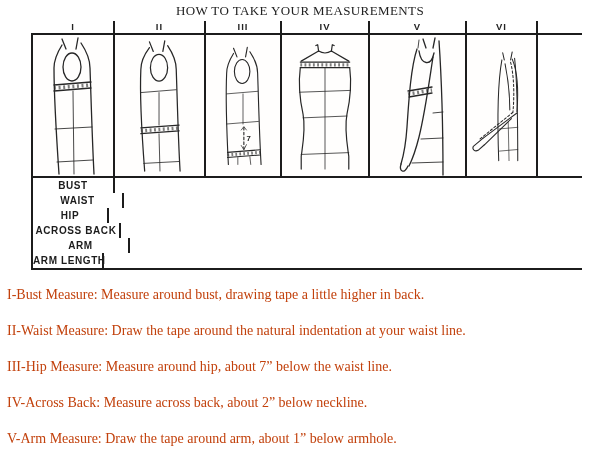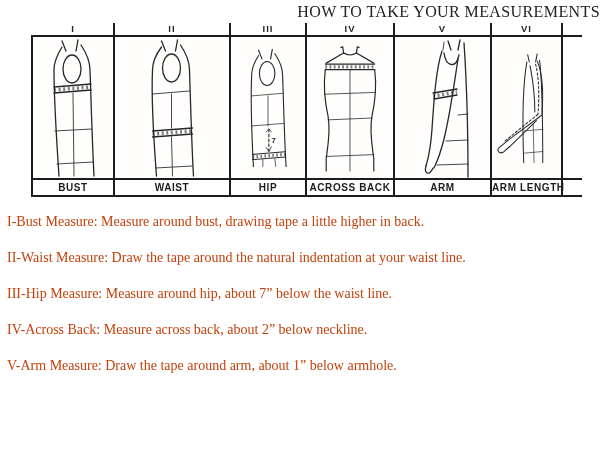--- a/index.html
+++ b/index.html
@@ -1,38 +1,38 @@
 <!DOCTYPE html>
 <html><head>
 <meta charset="utf-8">
 <style>
   html,body{margin:0;padding:0;background:#fff;}
   .sheet{
     position:relative;width:600px;height:451px;background:#ffffff;
     font-family:"Liberation Serif", serif;color:#1b1b1b;overflow:hidden;
   }
   .title{
-    margin:3px 0 2px 0;text-align:right;font-size:16px;letter-spacing:0.4px;
+    margin:3px 0 2px 0;text-align:center;font-size:13px;letter-spacing:0.4px;
     font-weight:normal;color:#222;
   }
   
   .strip{position:relative;margin-left:31px;width:551px;}
   .row{display:flex;box-sizing:border-box;}
   .cell{box-sizing:border-box;flex:0 0 auto;}
-  .w0{width:82px;} .w1{width:116px;} .w2{width:76px;} .w3{width:88px;} .w4{width:97px;} .w5{width:71px;}
+  .w0{width:82px;} .w1{width:91px;} .w2{width:76px;} .w3{width:88px;} .w4{width:97px;} .w5{width:71px;}
   .num-row{margin-left:2px;height:12px;}
   .num-cell{
     border-right:2px solid #1c1c1c;text-align:center;
     font-family:"Liberation Sans", sans-serif;font-weight:bold;font-size:9.5px;
     line-height:12px;color:#242424;letter-spacing:1px;
   }
   .panel-box{border-left:2px solid #1c1c1c;border-top:2px solid #1c1c1c;}
   .panel{height:141px;border-right:2px solid #1c1c1c;overflow:hidden;background:#fffefd;}
   .panel svg{display:block;width:100%;height:141px;color:#272727;}
-  .label-box{border-left:2px solid #1c1c1c;border-top:2px solid #1c1c1c;border-bottom:2px solid #1c1c1c;}
+  .label-box{border-left:2px solid #1c1c1c;border-top:2px solid #1c1c1c;border-bottom:2px solid #1c1c1c;flex-direction:column;}
   .label-cell{
     height:15px;border-right:2px solid #1c1c1c;text-align:center;
     font-family:"Liberation Sans", sans-serif;font-weight:bold;font-size:10px;
     line-height:15px;letter-spacing:0.6px;color:#1c1c1c;white-space:nowrap;
   }
   
   .instructions{padding:16px 6px 0 7px;}
   .instructions p{margin:0 0 18px 0;font-size:14px;line-height:18px;color:#c2410c;}
   
   .ln{fill:none;stroke:currentColor;stroke-width:1.3;stroke-linecap:round;stroke-linejoin:round;}

